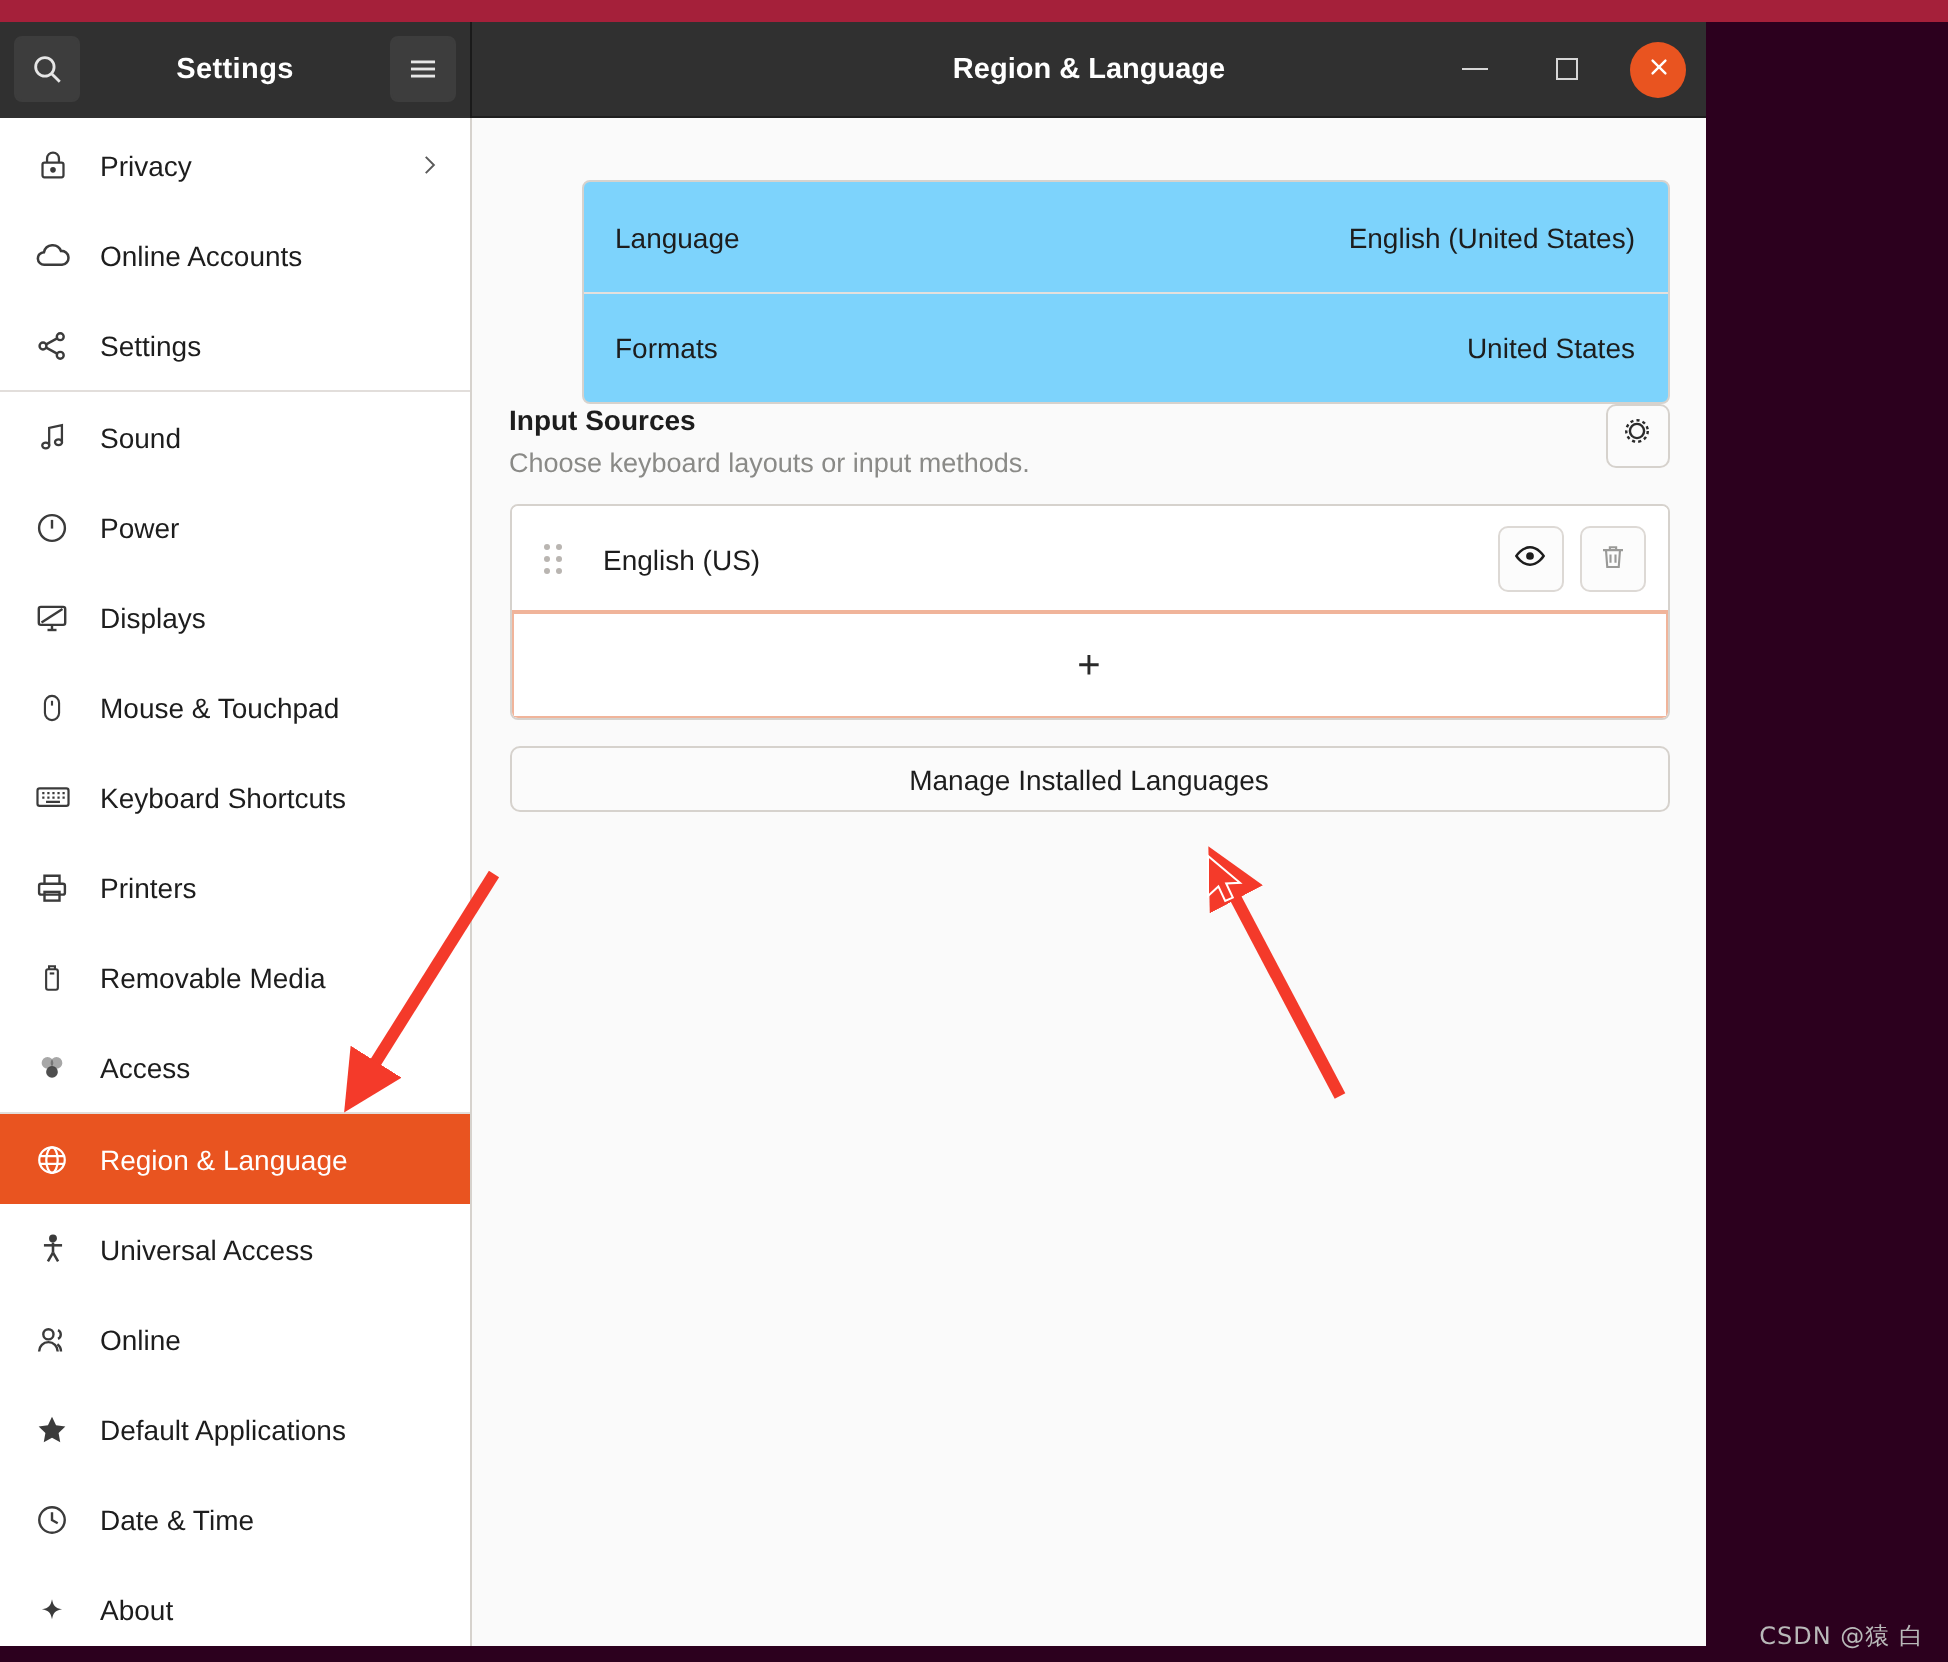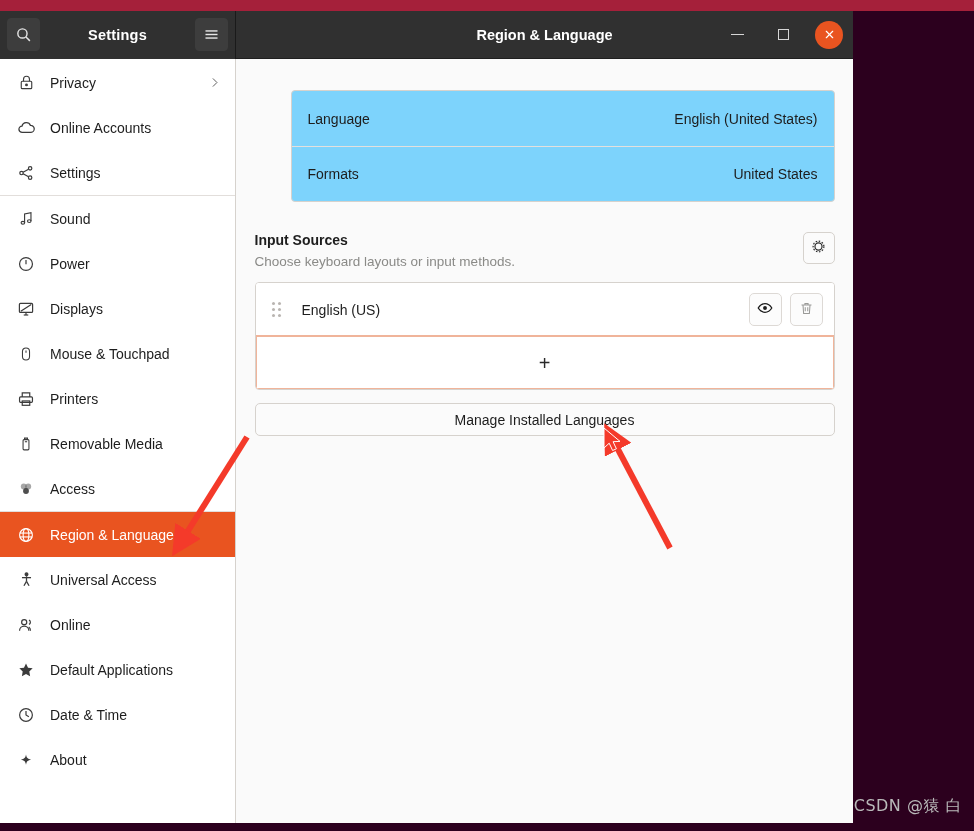--- a/index.html
+++ b/index.html
@@ -138,21 +138,20 @@
   .row {
     height: 55px;
     display: flex; align-items: center; justify-content: space-between;
     padding: 0 16px;
     font-size: 14px; color: #1d1d1d;
   }
   .row + .row { border-top: 1px solid #e4e0dd; }
   .row .val { color: #1d1d1d; }
 
   .sec-head {
-    margin-top: 30px;
     display: flex; align-items: flex-start; justify-content: space-between;
   }
   .sec-title { font-size: 14px; font-weight: bold; color: #1d1d1d; }
   .sec-sub { font-size: 13.5px; color: #8a8a87; margin-top: 6px; }
   .icon-btn {
     width: 32px; height: 32px;
     background: #fbfbfb;
     border: 1px solid #d6d2cd;
     border-radius: 5px;
     display: flex; align-items: center; justify-content: center;
@@ -209,22 +208,22 @@
     background: #fbfbfb;
     display: flex; align-items: center; justify-content: center;
     font-size: 14px; color: #1d1d1d;
     cursor: pointer;
   }
 
   
   .anno { position: absolute; left: 0; top: 0; width: 974px; height: 831px; pointer-events: none; }
 
   .watermark {
-    position: absolute; right: 12px; bottom: 14px;
-    font-size: 16px; color: #b9b9b9;
+    position: absolute; right: 12px; bottom: 4px;
+    font-size: 12px; color: #b9b9b9;
     letter-spacing: .5px;
     font-family: "DejaVu Sans", sans-serif;
   }
 </style>
 </head>
 <body>
 
 <div id="screen">
 
   <div class="desktop-top"></div>
@@ -344,20 +343,29 @@
             <span class="lbl">Displays</span>
           </div>
           <div class="nav-item">
             <span class="ico">
               <svg width="16" height="16" viewBox="0 0 24 24" fill="none" stroke="currentColor" stroke-width="1.6">
                 <rect x="6.7" y="2.9" width="10.6" height="18.2" rx="5.3"></rect>
                 <line x1="12" y1="6.6" x2="12" y2="10.2"></line>
               </svg>
             </span>
             <span class="lbl">Mouse &amp; Touchpad</span>
+          </div>
+          <div class="nav-item">
+            <span class="ico">
+              <svg width="19" height="19" viewBox="0 0 24 24" fill="none" stroke="currentColor" stroke-width="1.4">
+                <rect x="2.2" y="6.6" width="19.6" height="11" rx="1.4"></rect>
+                <path d="M5.2 9.6h1.4M8.4 9.6h1.4M11.6 9.6h1.4M14.8 9.6h1.4M18 9.6h1.4M5.2 12.4h1.4M8.4 12.4h1.4M11.6 12.4h1.4M14.8 12.4h1.4M18 12.4h1.4M7.6 15.1h8.8"></path>
+              </svg>
+            </span>
+            <span class="lbl">Keyboard Shortcuts</span>
           </div>
           <div class="nav-item">
             <span class="ico">
               <svg width="18" height="18" viewBox="0 0 24 24" fill="none" stroke="currentColor" stroke-width="1.6">
                 <path d="M7 9.2V3.8h10v5.4"></path>
                 <rect x="3.4" y="9.2" width="17.2" height="7.2" rx="1.3"></rect>
                 <rect x="7" y="14.6" width="10" height="5.8"></rect>
               </svg>
             </span>
             <span class="lbl">Printers</span>

